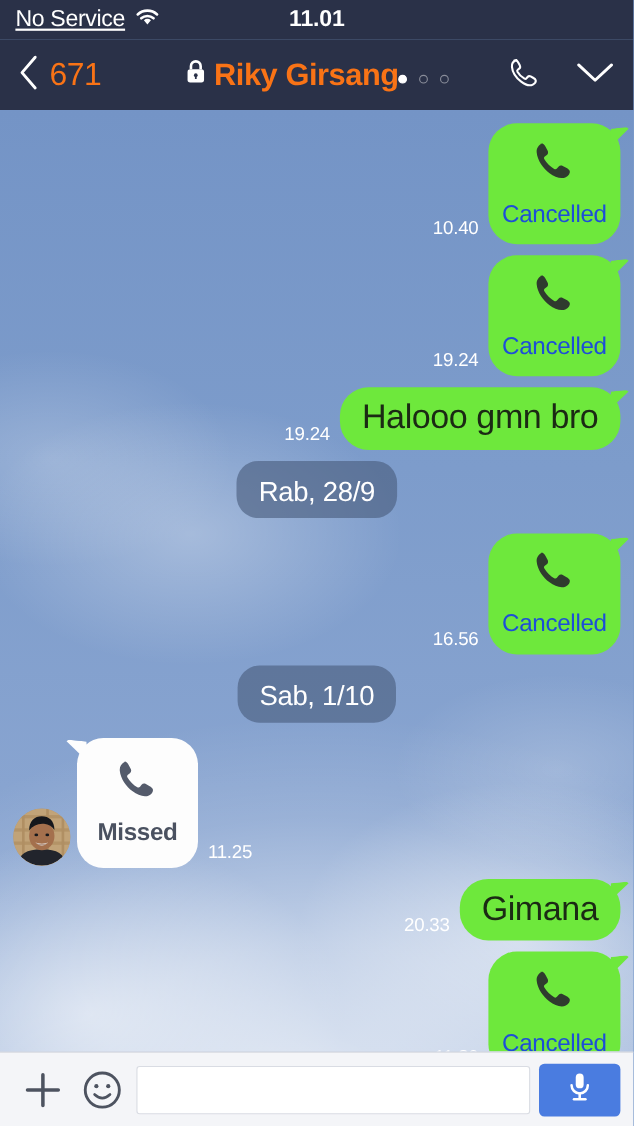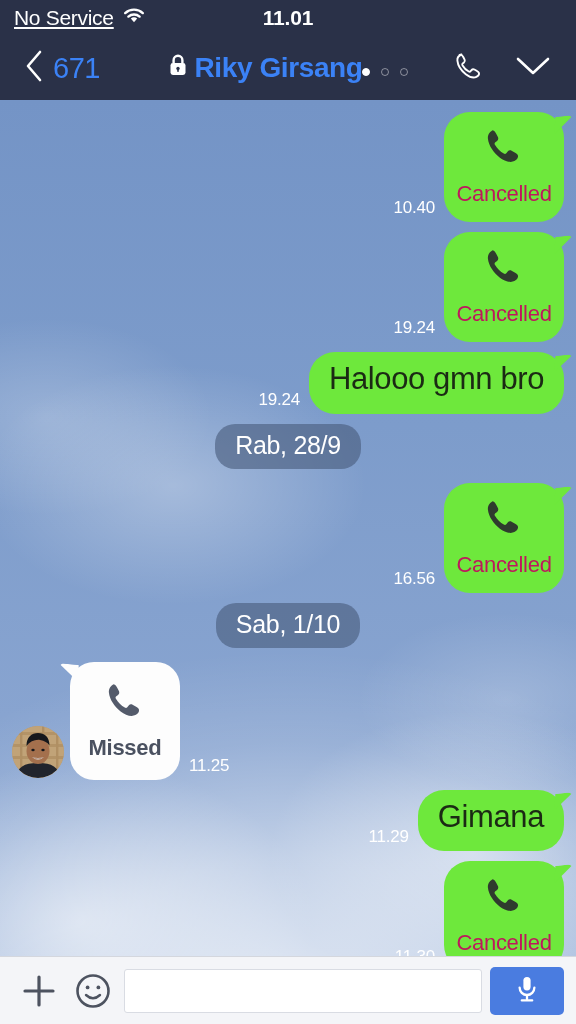--- a/index.html
+++ b/index.html
@@ -22,22 +22,22 @@
   .sb-carrier { font-size:21px; letter-spacing:-0.3px; }
   .sb-center { position:absolute; left:0; right:0; text-align:center; font-size:21px; font-weight:bold; letter-spacing:-0.2px; pointer-events:none;}
   .sb-right { display:flex; align-items:center; gap:7px; margin-left:auto; position:relative; z-index:2;}
   .sb-pct { font-size:21px; letter-spacing:-0.3px; }
   .batt { width:34px; height:17px; border:2px solid #fff; border-radius:4px; position:relative; }
   .batt:after{ content:""; position:absolute; right:-5px; top:5px; width:3px; height:7px; background:#fff; border-radius:0 2px 2px 0;}
   .batt i{ display:block; position:absolute; left:2px; top:2px; bottom:2px; width:68%; background:#fff; border-radius:1px;}
 
   
   .navbar {
-    height:64px; background:#2a3148; color:#3b82f6;
-    display:flex; align-items:center; padding:0 24px;
+    height:64px; background:#2a3148; color:#f97316;
+    display:flex; align-items:center; padding:0 16px;
     flex:0 0 64px; position:relative; z-index:5;
   }
   .nav-back { display:flex; align-items:center; gap:9px; cursor:pointer; }
   .nav-back-label { font-size:29px; letter-spacing:-0.5px; }
   .nav-title-wrap {
     position:absolute; left:0; right:0; top:0; bottom:0;
     display:flex; flex-direction:row; align-items:center; justify-content:center;
     pointer-events:none;
   }
   .nav-title { display:flex; align-items:center; gap:7px; font-size:28px; font-weight:bold; letter-spacing:-0.4px; }
@@ -67,21 +67,21 @@
 
   .tstamp { font-size:17px; color:#ffffff; margin:0 9px 4px 9px; white-space:nowrap; letter-spacing:-0.2px;}
 
   
   .callcard {
     background:#6ee83c; border-radius:26px; position:relative;
     width:120px; height:110px;
     display:flex; flex-direction:column; align-items:center; justify-content:center;
     padding-bottom:4px;
   }
-  .callcard .clabel { font-size:22px; color:#be185d; margin-top:4px; letter-spacing:-0.3px; }
+  .callcard .clabel { font-size:22px; color:#1d4ed8; margin-top:4px; letter-spacing:-0.3px; }
   .callcard.out:after{
     content:""; position:absolute; right:-9px; top:4px;
     width:0; height:0;
     border-left:18px solid #6ee83c;
     border-top:0px solid transparent;
     border-bottom:17px solid transparent;
     transform:skewX(-8deg) rotate(-6deg);
     border-top-right-radius:6px;
   }
   
@@ -94,36 +94,36 @@
     width:0; height:0;
     border-right:20px solid #fdfdfd;
     border-bottom:18px solid transparent;
     transform:skewX(8deg) rotate(6deg);
     border-top-left-radius:6px;
   }
 
   
   .bubble {
     background:#6ee83c; border-radius:26px; position:relative;
-    padding:9px 20px 16px 20px; max-width:330px;
+    padding:9px 20px 11px 20px; max-width:330px;
     font-size:31px; color:#1b2a14; letter-spacing:-0.4px; line-height:1.18;
   }
   .bubble.out:after{
     content:""; position:absolute; right:-9px; top:3px;
     width:0; height:0;
     border-left:18px solid #6ee83c;
     border-bottom:16px solid transparent;
     transform:skewX(-8deg) rotate(-6deg);
     border-top-right-radius:6px;
   }
 
   
   .datepill {
     background:rgba(72,92,124,0.62); color:#fff;
-    border-radius:20px; padding:7px 20px 9px 20px;
+    border-radius:20px; padding:14px 20px 9px 20px;
     font-size:25px; letter-spacing:-0.3px;
   }
 
   
   .avatar {
     width:52px; height:52px; border-radius:50%; overflow:hidden; flex:0 0 52px;
     margin-right:6px; margin-bottom:2px; position:relative;
     background:#b89a72;
   }
   .avatar svg { display:block; width:52px; height:52px; }
@@ -292,21 +292,21 @@
           <svg width="50" height="50" viewBox="0 0 50 50">
               <path d="M14.5 7 c-3.6 1.4 -6 4.6 -5.6 8.6 c0.7 7.2 5.7 14.2 11.7 18.8 c4.7 3.6 10.6 5.8 14.8 3.7 c2.5 -1.2 4 -3.6 3.6 -5.4 c-0.3 -1.3 -1.4 -2.1 -3.3 -3.2 l-3.1 -1.7 c-1.5 -0.8 -2.8 -0.5 -3.9 0.7 l-1.4 1.7 c-0.7 0.8 -1.4 1 -2.5 0.4 c-3.3 -1.8 -7 -5.3 -8.9 -8.8 c-0.6 -1.1 -0.4 -1.8 0.4 -2.5 l1.8 -1.4 c1.2 -1 1.5 -2.4 0.8 -3.9 l-1.7 -3.2 c-1 -1.9 -1.9 -3 -3.2 -3.3 c-0.5 -0.2 -1.2 -0.1 -2.2 0.3 z" fill="#545b6b"></path>
             </svg>
         </span>
         <span class="clabel">Missed</span>
       </div>
       <span class="tstamp">11.25</span>
     </div>
 
     <div class="row out">
-      <span class="tstamp">11.29</span>
+      <span class="tstamp">20.33</span>
       <div class="bubble out">Gimana</div>
     </div>
 
     <div class="row out">
       <span class="tstamp">11.30</span>
       <div class="callcard out">
         <span>
           <svg width="50" height="50" viewBox="0 0 50 50">
               <path d="M14.5 7 c-3.6 1.4 -6 4.6 -5.6 8.6 c0.7 7.2 5.7 14.2 11.7 18.8 c4.7 3.6 10.6 5.8 14.8 3.7 c2.5 -1.2 4 -3.6 3.6 -5.4 c-0.3 -1.3 -1.4 -2.1 -3.3 -3.2 l-3.1 -1.7 c-1.5 -0.8 -2.8 -0.5 -3.9 0.7 l-1.4 1.7 c-0.7 0.8 -1.4 1 -2.5 0.4 c-3.3 -1.8 -7 -5.3 -8.9 -8.8 c-0.6 -1.1 -0.4 -1.8 0.4 -2.5 l1.8 -1.4 c1.2 -1 1.5 -2.4 0.8 -3.9 l-1.7 -3.2 c-1 -1.9 -1.9 -3 -3.2 -3.3 c-0.5 -0.2 -1.2 -0.1 -2.2 0.3 z" fill="#2f3b2e"></path>
             </svg>

